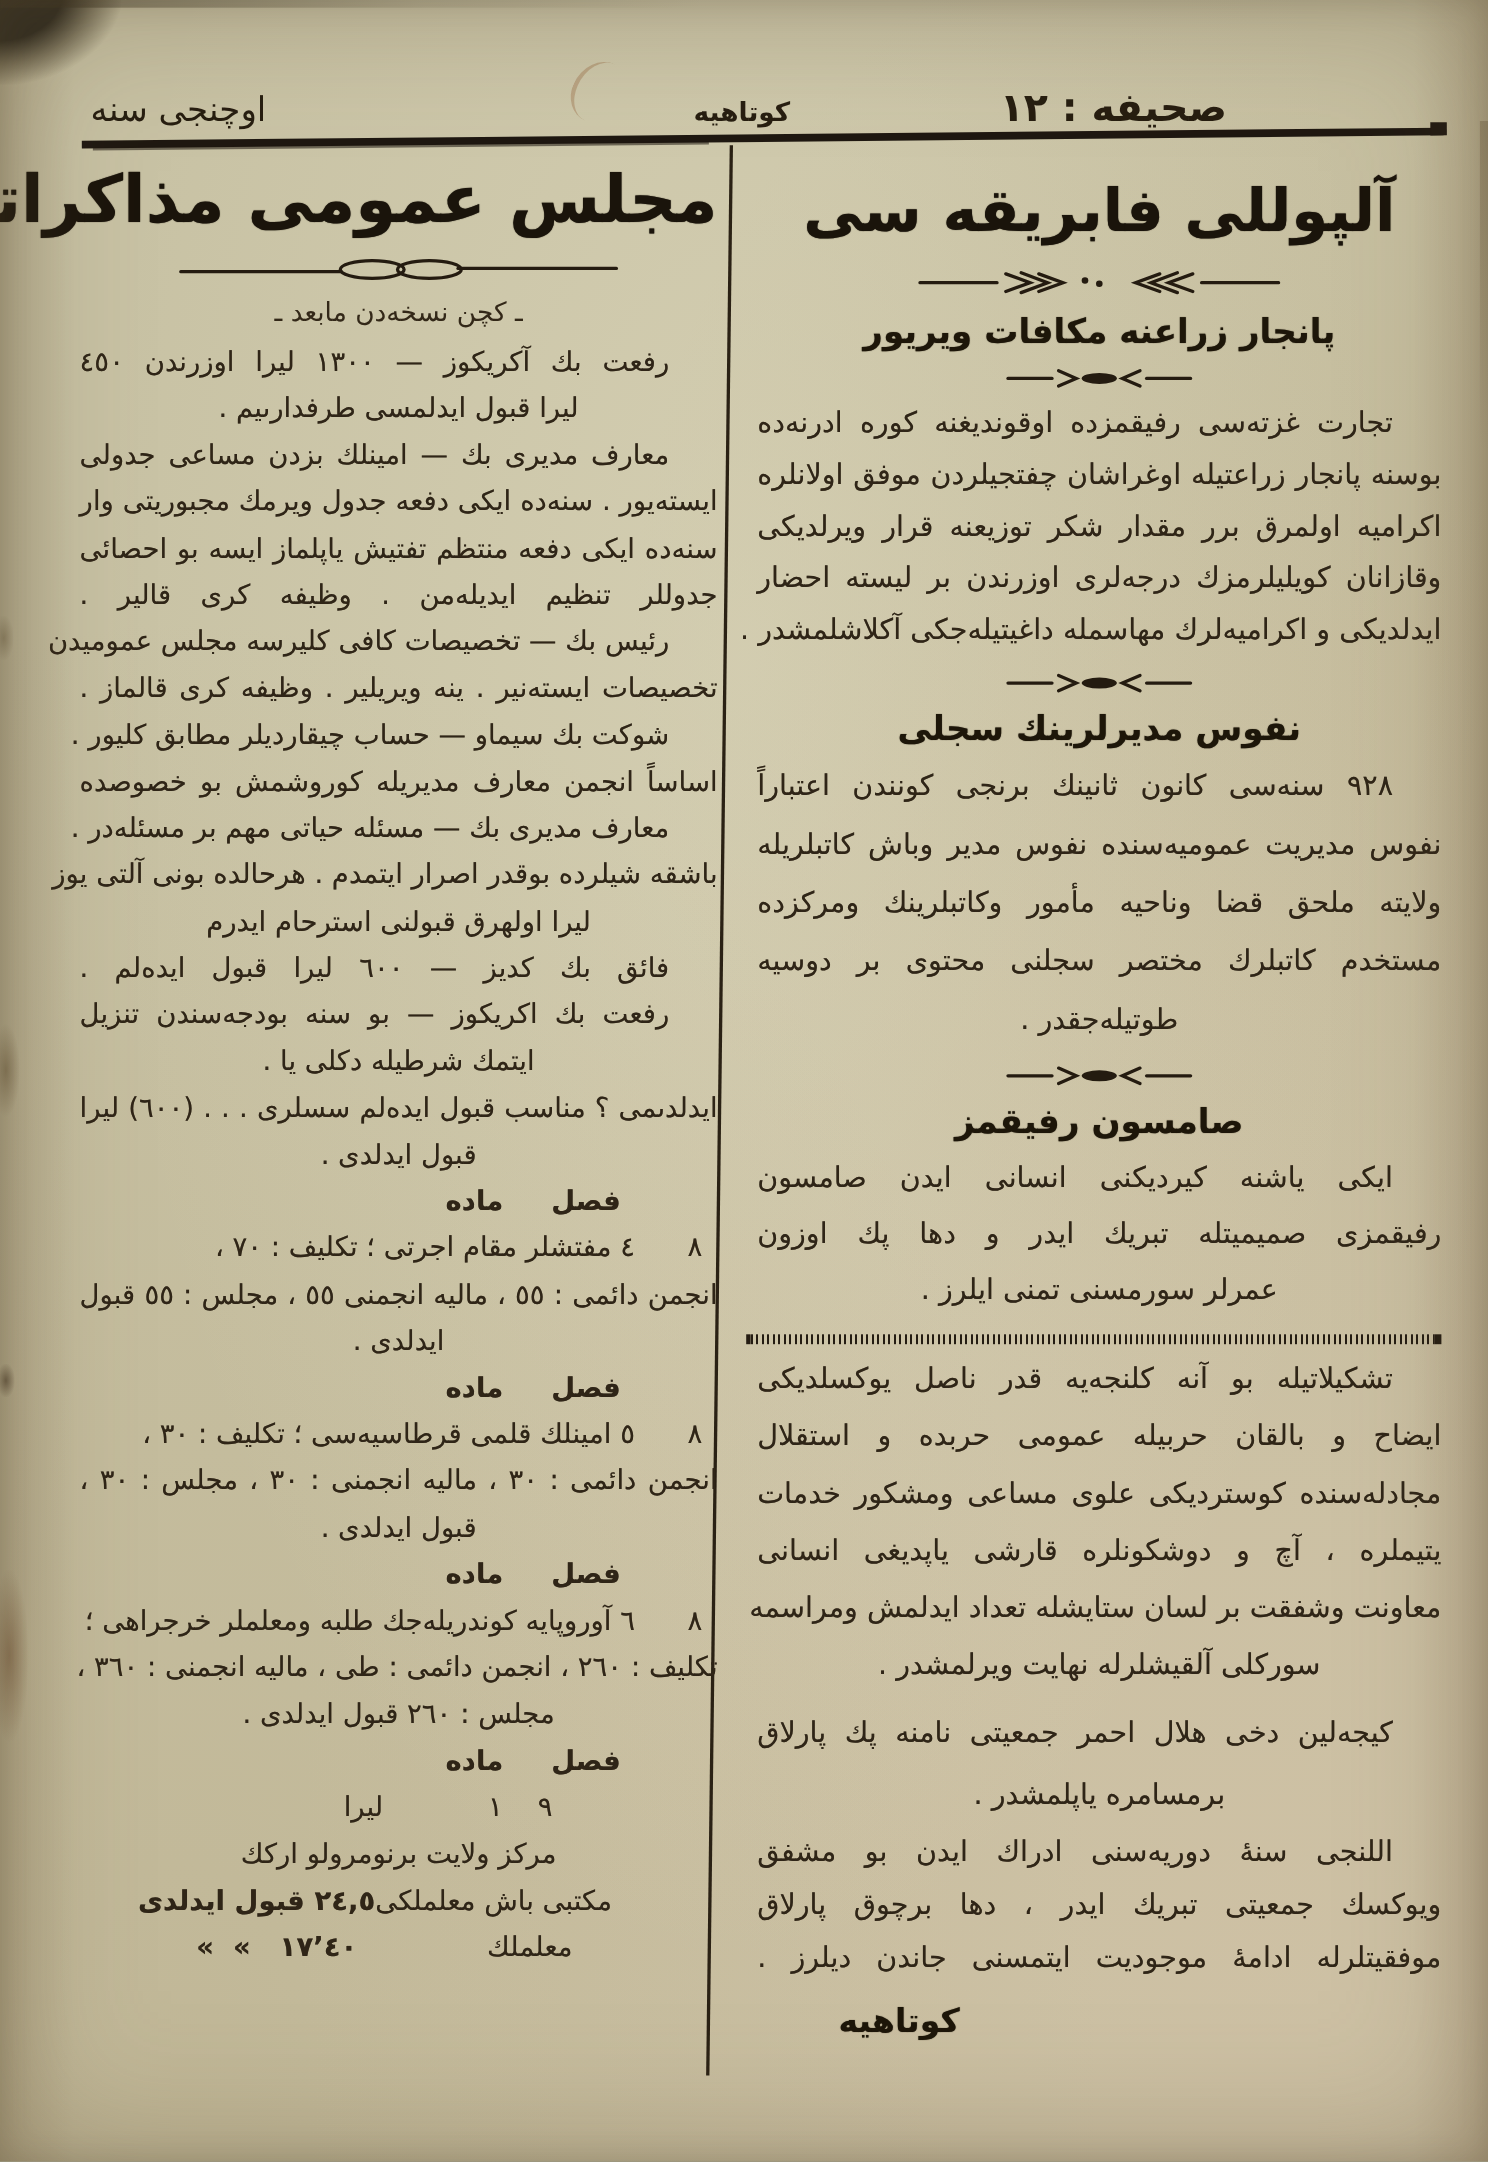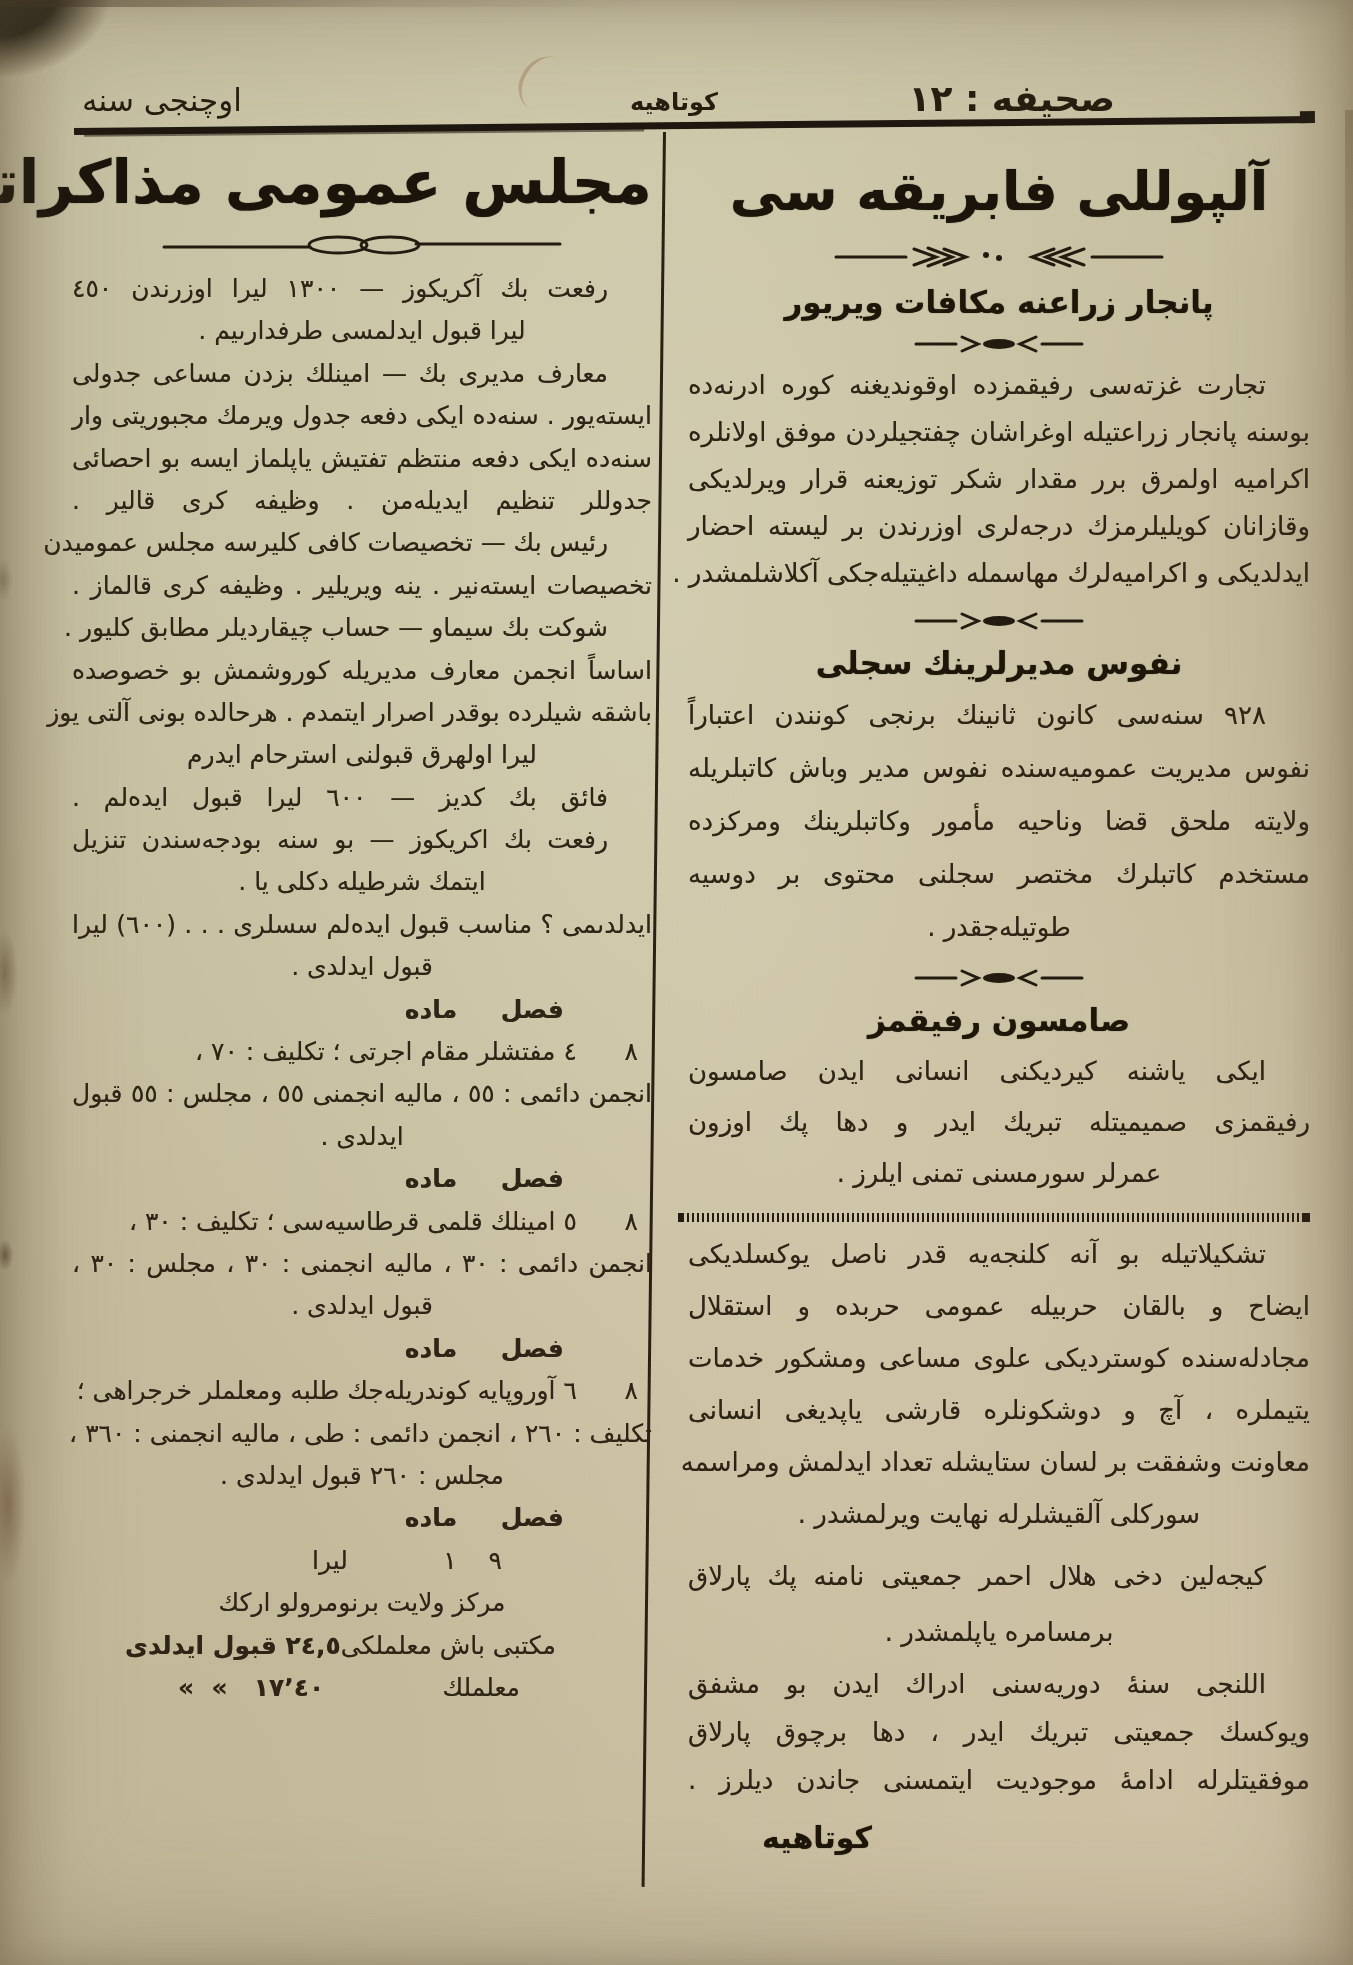--- a/index.html
+++ b/index.html
@@ -107,31 +107,33 @@
   <div class="col-divider"></div>
 
   <div class="col col-left">
     <div class="headline headline-left">مجلس عمومى مذاكراتى</div>
     <svg class="orn orn-loop" width="400" height="26" viewBox="0 0 400 26">
       <line class="k" x1="2" y1="15" x2="148" y2="15"></line>
       <ellipse class="k" cx="176" cy="13" rx="29" ry="8"></ellipse>
       <ellipse class="k" cx="228" cy="13" rx="29" ry="8"></ellipse>
       <line class="k" x1="254" y1="12" x2="398" y2="12"></line>
     </svg>
+    <div class="note">ـ كچن نسخه‌دن مابعد ـ</div>
     <div class="lines-l">
       <div class="lnL indent">رفعت بك آكريكوز — ١٣٠٠ ليرا اوزرندن ٤٥٠</div>
       <div class="lnL center">ليرا قبول ايدلمسى طرفدارىيم .</div>
       <div class="lnL indent">معارف مديرى بك — امينلك بزدن مساعى جدولى</div>
       <div class="lnL">ايسته‌يور . سنه‌ده ايكى دفعه جدول ويرمك مجبوريتى وار</div>
       <div class="lnL">سنه‌ده ايكى دفعه منتظم تفتيش ياپلماز ايسه بو احصائى</div>
       <div class="lnL">جدوللر تنظيم ايديله‌من . وظيفه كرى قالير .</div>
       <div class="lnL indent">رئيس بك — تخصيصات كافى كليرسه مجلس عموميدن</div>
       <div class="lnL">تخصيصات ايسته‌نير . ينه ويريلير . وظيفه كرى قالماز .</div>
       <div class="lnL indent">شوكت بك سيماو — حساب چيقارديلر مطابق كليور .</div>
       <div class="lnL">اساساً انجمن معارف مديريله كوروشمش بو خصوصده</div>
+      <div class="lnL indent">معارف مديرى بك — مسئله حياتى مهم بر مسئله‌در .</div>
       <div class="lnL">باشقه شيلرده بوقدر اصرار ايتمدم . هرحالده بونى آلتى يوز</div>
       <div class="lnL center">ليرا اولهرق قبولنى استرحام ايدرم</div>
       <div class="lnL indent">فائق بك كديز — ٦٠٠ ليرا قبول ايده‌لم .</div>
       <div class="lnL indent">رفعت بك اكريكوز — بو سنه بودجه‌سندن تنزيل</div>
       <div class="lnL center">ايتمك شرطيله دكلى يا .</div>
       <div class="lnL">ايدلدىمى ؟ مناسب قبول ايده‌لم سسلرى . . . (٦٠٠) ليرا</div>
       <div class="lnL center">قبول ايدلدى .</div>
       <div class="lnL fhead">فصل&nbsp;&nbsp;&nbsp;&nbsp;&nbsp;ماده</div>
       <div class="lnL num">٨&nbsp;&nbsp;&nbsp;&nbsp;&nbsp;&nbsp;٤ مفتشلر مقام اجرتى ؛ تكليف : ٧٠ ،</div>
       <div class="lnL">انجمن دائمى : ٥٥ ، ماليه انجمنى ٥٥ ، مجلس : ٥٥ قبول</div>

